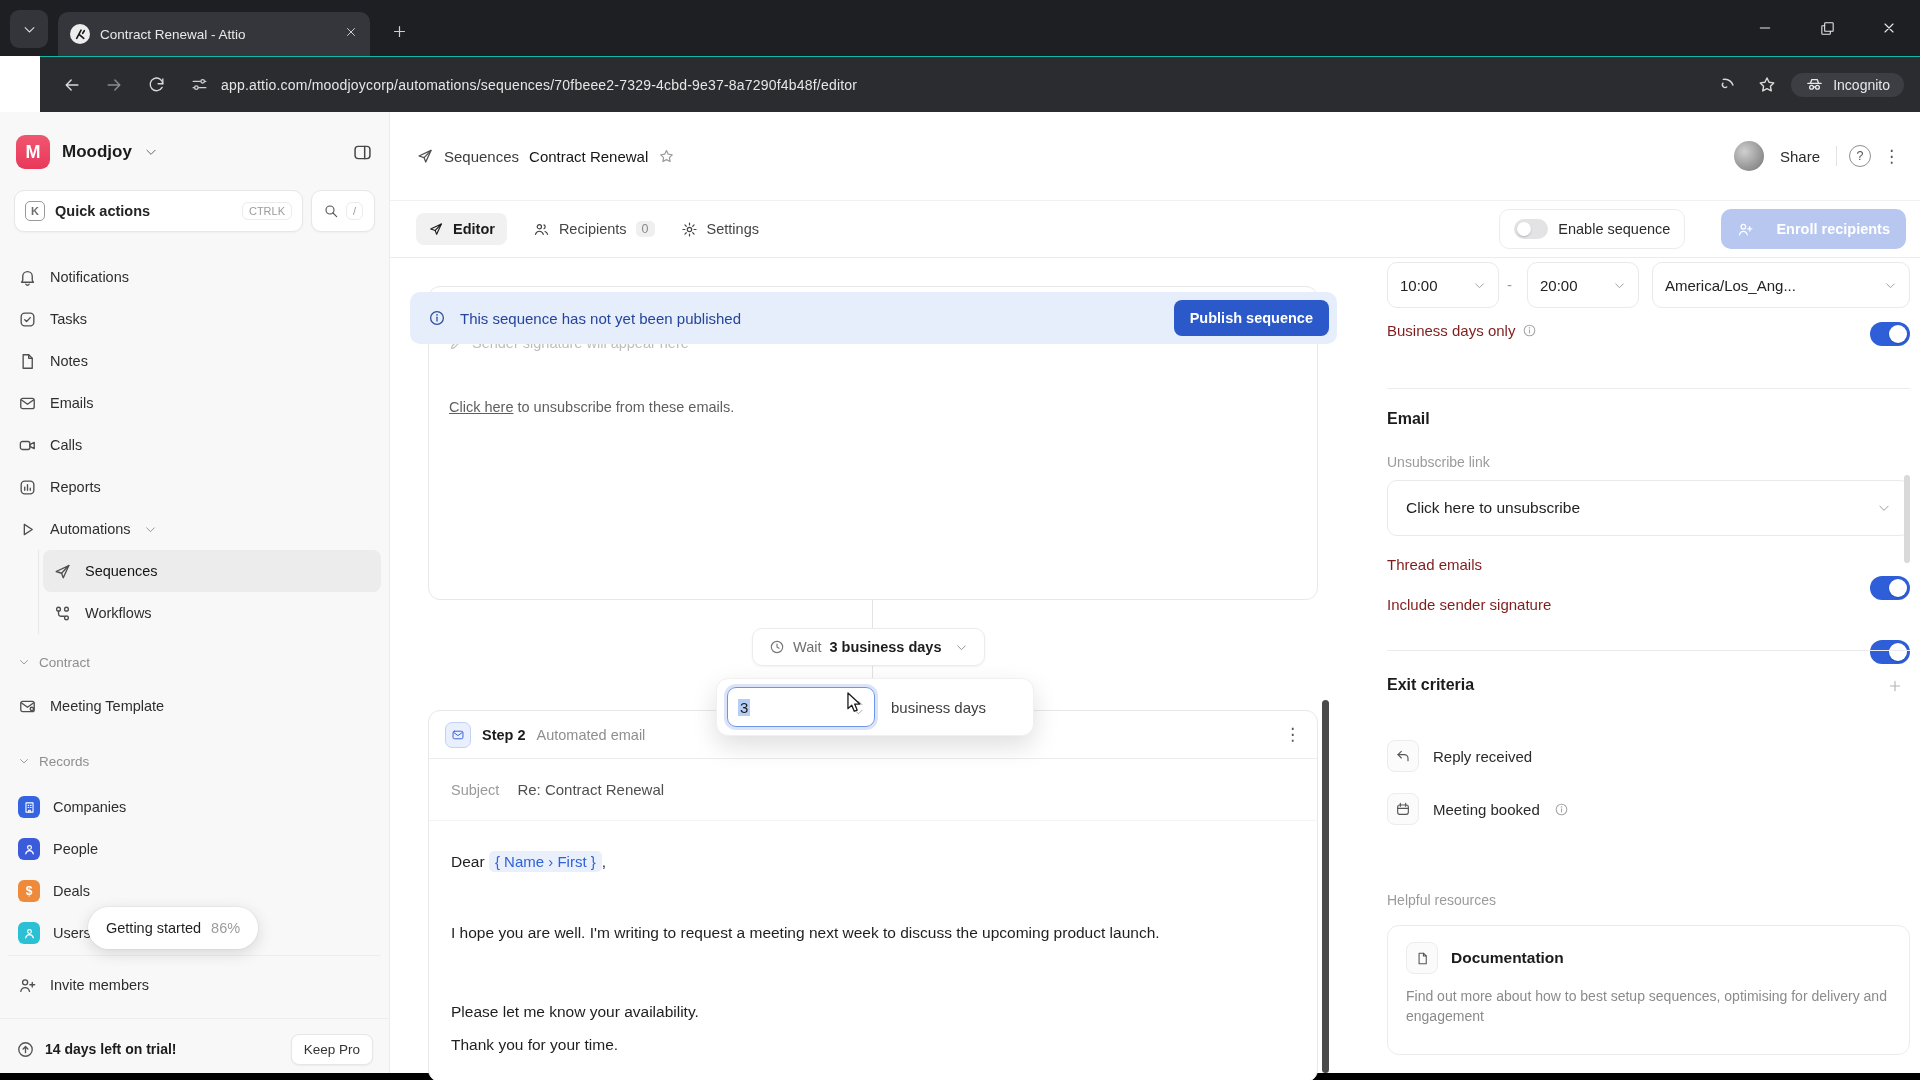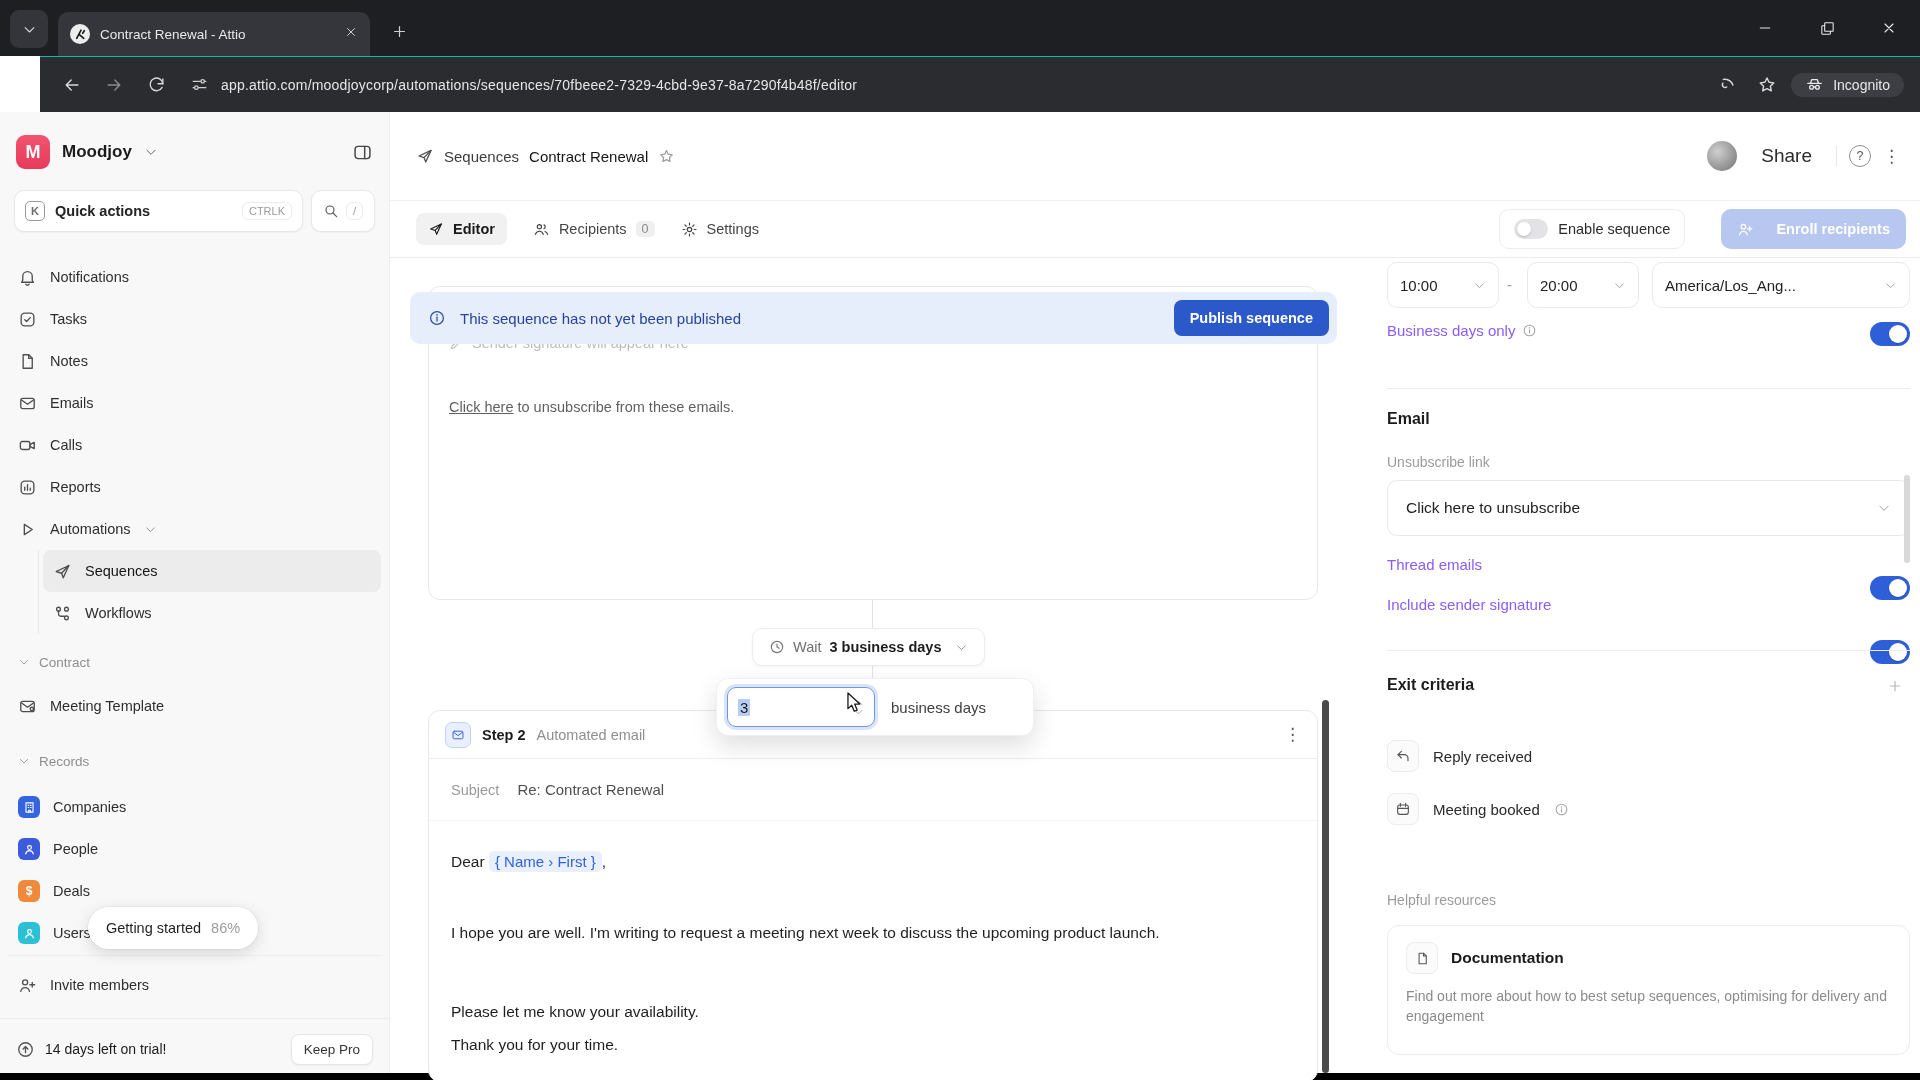--- a/index.html
+++ b/index.html
@@ -45,30 +45,30 @@
   .nav-item{height:42px;display:flex;align-items:center;gap:13px;padding:0 10px;border-radius:8px;color:#2e2e2e;}
   .nav-item .nico{color:#4f4f4f;display:flex;flex:none;}
   .nav-children{margin-left:30px;border-left:1px solid #e7e7e7;padding-left:4px;}
   .nav-item.selected{background:#ececec;font-weight:500;color:#151515;}
   .sec-label{height:34px;display:flex;align-items:center;gap:9px;padding:0 10px;color:#8e8e8e;font-size:13.5px;}
   .rec-ic{width:22px;height:22px;border-radius:6px;color:#fff;display:flex;align-items:center;justify-content:center;flex:none;font-size:12px;font-weight:bold;}
   .gs-pill{position:absolute;left:88px;top:795px;height:42px;background:#fff;border-radius:22px;box-shadow:0 4px 16px rgba(0,0,0,.14),0 0 0 1px rgba(0,0,0,.03);display:flex;align-items:center;gap:10px;padding:0 18px;z-index:6;}
   .side-divider{height:1px;background:#ededed;margin-top:1px;}
   .invite-row{height:42px;margin:8px 8px 0 8px;display:flex;align-items:center;gap:13px;padding:0 10px;color:#2e2e2e;}
   .trial-row{height:40px;margin:10px 16px 0 16px;display:flex;align-items:center;gap:10px;}
-  .trial-text{flex:1;font-size:14px;font-weight:400;color:#1c1c1c;}
+  .trial-text{flex:1;font-size:14px;font-weight:700;color:#1c1c1c;}
   .keeppro{background:#fff;border:1px solid #e6e6e6;border-radius:8px;padding:7px 12px;font-size:13.5px;font-weight:500;color:#333;box-shadow:0 1px 2px rgba(0,0,0,.05);}
 
   
   .mainhdr{position:absolute;left:390px;top:112px;right:0;height:88px;display:flex;align-items:center;padding:0 20px 0 26px;gap:12px;}
   .crumb{display:flex;align-items:center;gap:10px;font-size:15px;color:#3d3d3d;}
   .crumb-title{color:#161616;font-weight:500;}
   .hdr-spacer{flex:1;}
   .avatar{width:30px;height:30px;border-radius:50%;background:radial-gradient(circle at 35% 35%,#cfcfcf,#8e8e8e 70%,#6f6f6f);flex:none;}
-  .share{font-size:19px;color:#2b2b2b;margin:0 12px;}
+  .share{font-size:15px;color:#2b2b2b;margin:0 4px;}
   .vdiv{width:1px;height:20px;background:#e4e4e4;}
   .helpq{width:22px;height:22px;border:1.6px solid #8f8f8f;border-radius:50%;color:#555;font-size:12.5px;display:flex;align-items:center;justify-content:center;}
   .kebab{color:#555;font-size:17px;letter-spacing:0;}
   .tabsrow{position:absolute;left:390px;top:200px;right:0;height:58px;display:flex;align-items:center;padding:0 14px 0 26px;gap:26px;border-bottom:1px solid #ececec;border-top:1px solid #f1f1f1;}
   .vtab{display:flex;align-items:center;gap:9px;font-size:14.5px;color:#454545;}
   .vtab.active{background:#f1f1f2;border-radius:8px;padding:8px 12px;font-weight:600;color:#1b1b1b;}
   .count-badge{background:#efefef;border-radius:5px;padding:1px 6px;font-size:12.5px;color:#8a8a8a;}
   .enable-pill{display:flex;align-items:center;gap:10px;background:#fff;border:1px solid #ececec;border-radius:10px;height:40px;padding:0 14px;font-size:14.5px;color:#2b2b2b;}
   .enroll-btn{display:flex;align-items:center;gap:22px;background:#b7c7f0;color:#fff;border-radius:10px;height:40px;padding:0 16px;font-size:14.5px;font-weight:600;}
 
@@ -111,21 +111,21 @@
   .mailbody{padding:24px 22px;font-size:15.5px;color:#1f1f1f;line-height:33px;}
   .token{color:#2f62d9;background:#e9f0fc;border-radius:5px;padding:2px 6px;font-size:15px;}
   .p1{margin-top:38px;max-width:810px;}
   .p2{margin-top:46px;}
   .main-scroll{position:absolute;left:932px;top:442px;width:7px;height:373px;background:#4a4a4a;border-radius:4px;}
 
   
   .panel{position:absolute;left:997px;top:0;width:523px;height:100%;font-size:15px;color:#2a2a2a;}
   .pselect{position:absolute;background:#fff;border:1px solid #e9e9e9;border-radius:10px;display:flex;align-items:center;padding:0 12px;gap:8px;color:#222;}
   .pselect .chev{margin-left:auto;color:#9a9a9a;}
-  .prow-label{color:#8b5cf6;display:flex;align-items:center;gap:7px;justify-content:flex-end;}
+  .prow-label{color:#7f1d1d;display:flex;align-items:center;gap:7px;justify-content:flex-end;}
   .p-divider{position:absolute;left:0;width:523px;height:1px;background:#ececec;}
   .p-h{position:absolute;font-size:16px;font-weight:700;color:#1c1c1c;}
   .exit-item{position:absolute;display:flex;align-items:center;gap:14px;}
   .exit-ic{width:32px;height:32px;border:1px solid #ececec;background:#fbfbfb;border-radius:8px;color:#555;display:flex;align-items:center;justify-content:center;}
   .doc-card{position:absolute;left:0;top:667px;width:523px;height:130px;border:1px solid #ececec;border-radius:12px;padding:16px 18px;}
   .doc-desc{margin-top:12px;font-size:14px;color:#8b8b8b;line-height:20px;}
   .panel-scroll{position:absolute;left:1514px;top:217px;width:6px;height:88px;background:#d9d9d9;border-radius:3px;}
   .bottombar{position:absolute;left:0;top:1073px;width:1920px;height:7px;background:#000;}
 </style>
 </head>

